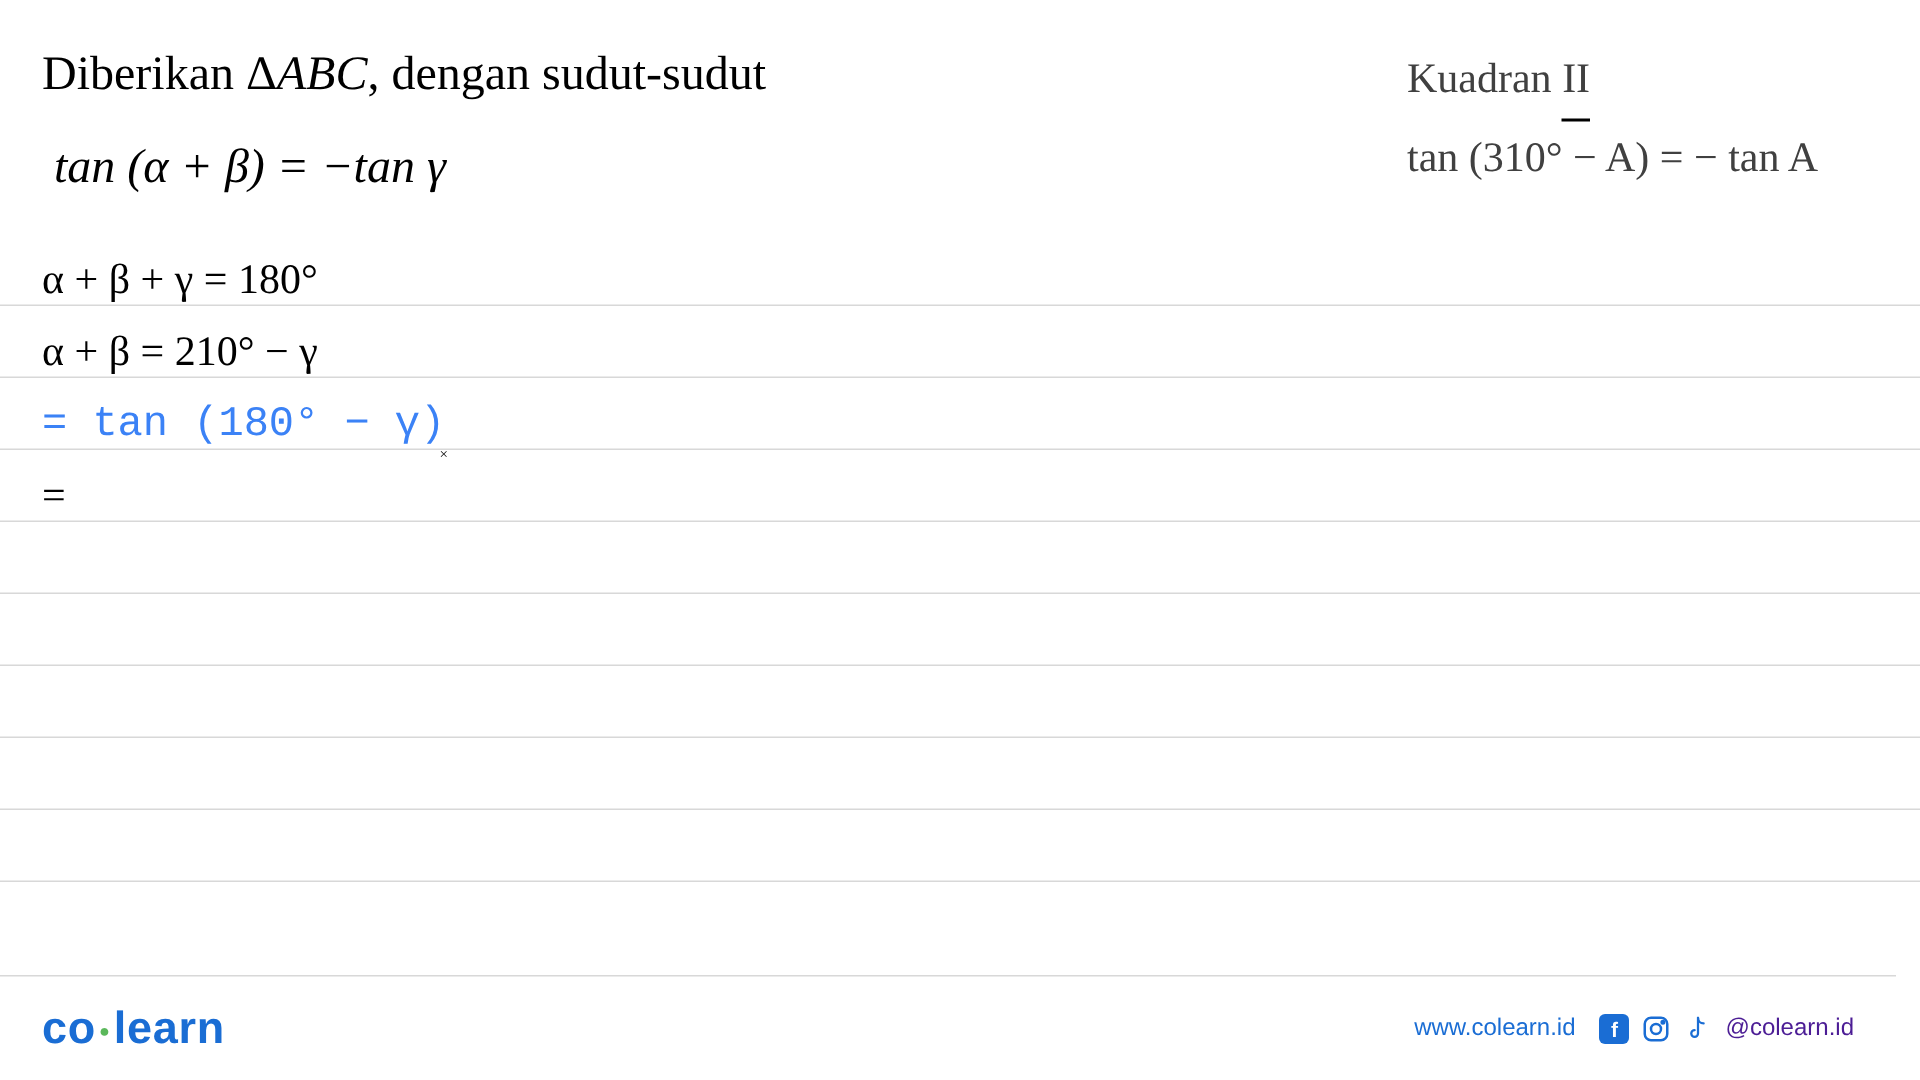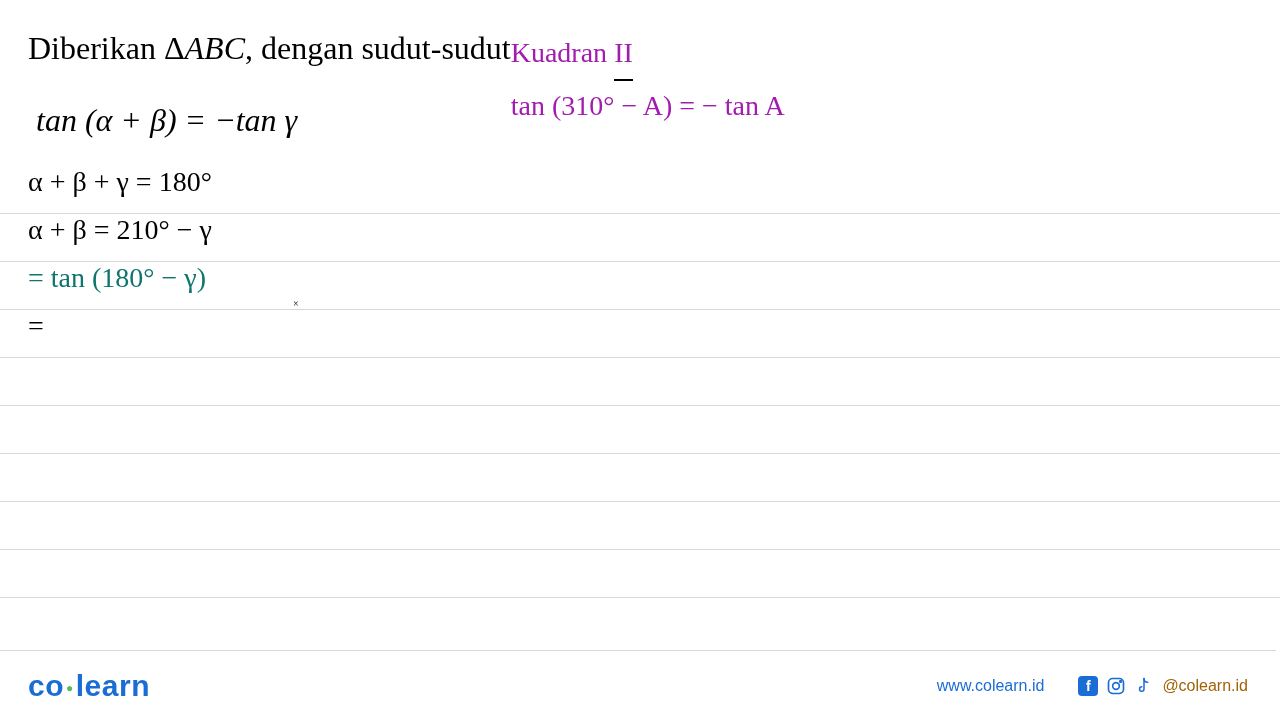--- a/index.html
+++ b/index.html
@@ -13,75 +13,77 @@
       background: #ffffff;
       font-family: 'Times New Roman', serif;
       position: relative;
       overflow: hidden;
     }
     .content {
       padding: 24px 28px 0 28px;
     }
     .problem-row {
       display: flex;
+      justify-content: space-between;
       align-items: flex-start;
     }
     .problem-text {
       font-size: 32px;
       line-height: 1.5;
       color: #000;
       font-family: 'Times New Roman', serif;
     }
     .problem-text .italic {
       font-style: italic;
     }
     .side-notes {
       font-family: 'Comic Sans MS', cursive;
       font-size: 28px;
-      color: #a21caf;
+      color: #404040;
       line-height: 1.8;
       padding-right: 40px;
       padding-top: 4px;
     }
     .kuadran-underline {
       border-bottom: 2px solid #000;
       padding-bottom: 1px;
       display: inline-block;
     }
     .work-area {
       margin-top: 22px;
     }
     .work-line {
       border-bottom: 1px solid #d8d8d8;
       height: 48px;
       display: flex;
-      align-items: flex-start;
+      align-items: flex-end;
       padding-left: 28px;
       font-family: 'Comic Sans MS', cursive;
       font-size: 28px;
       color: #000;
     }
     .work-line.empty {
       padding-left: 28px;
     }
     .red-text {
-      color: #0f766e;
+      color: #3b82f6;
+      font-family: Liberation Mono, monospace;
     }
     .cursor-mark {
       position: absolute;
       font-size: 10px;
       color: #000;
       left: 293px;
       top: 298px;
     }
     .footer {
       position: absolute;
       bottom: 0;
       left: 0;
-      right: 4px;
+      right: 16px;
       height: 70px;
       border-top: 1px solid #d8d8d8;
       display: flex;
       align-items: center;
       justify-content: space-between;
       padding: 0 28px;
     }
     .logo {
       font-size: 30px;
       font-weight: 600;
@@ -91,21 +93,21 @@
     }
     .logo .dot {
       color: #5bb85b;
       font-size: 12px;
       vertical-align: middle;
       margin: 0 2px;
     }
     .footer-right {
       display: flex;
       align-items: center;
-      gap: 34px;
+      gap: 16px;
       font-family: -apple-system, BlinkMacSystemFont, 'Segoe UI', sans-serif;
       font-size: 16px;
       color: #1a6dd4;
     }
     .social-icons {
       display: flex;
       align-items: center;
       gap: 8px;
     }
     .social-icon {
@@ -117,33 +119,33 @@
     }
     .fb-icon {
       background: #1a6dd4;
       border-radius: 4px;
       color: #fff;
       font-weight: bold;
       font-size: 14px;
       font-family: Arial, sans-serif;
     }
     .handle {
-      color: #a16207;
+      color: #4c1d95;
     }
   </style>
 </head>
 <body>
 
 <div class="content">
   <div class="problem-row">
     <div class="problem-text">
       <div>
         <span>Diberikan  Δ</span><span class="italic">ABC</span><span>,  dengan  sudut-sudut</span>
       </div>
-      <div style="padding-left:8px; margin-top:24px;">
+      <div style="padding-left:8px; margin-top:14px;">
         <span class="italic">tan (α + β) = −tan γ</span>
       </div>
     </div>
     <div class="side-notes">
       <div>
         <span>Kuadran </span><span class="kuadran-underline">II</span>
       </div>
       <div>tan (310° − A) = − tan A</div>
     </div>
   </div>

